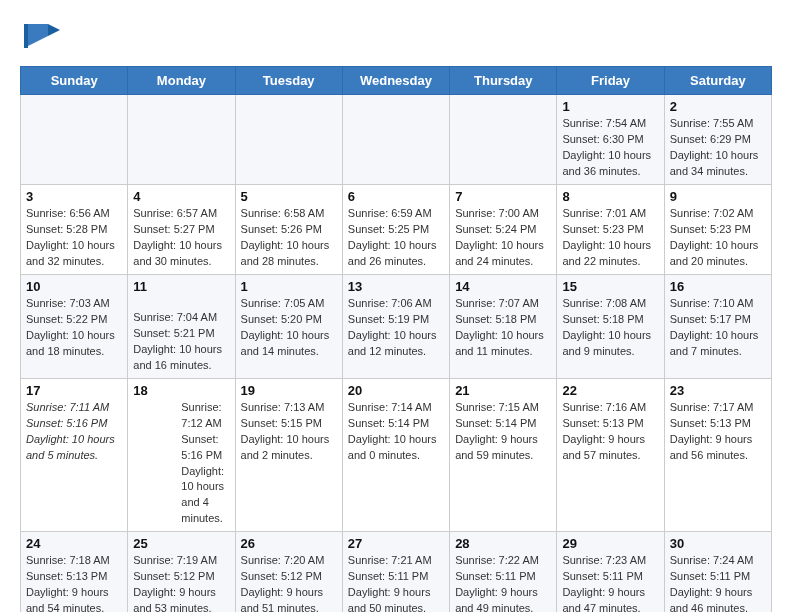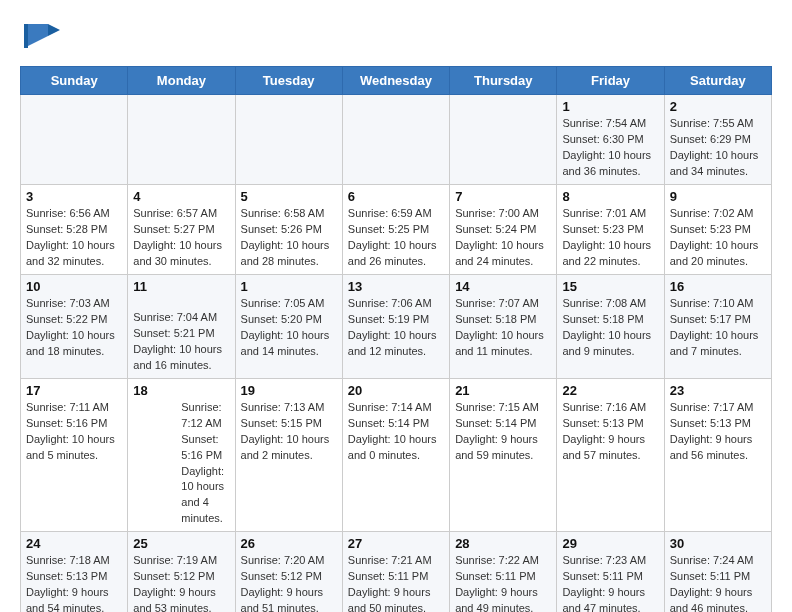--- a/index.html
+++ b/index.html
@@ -261,21 +261,21 @@
             <span class="day-number">16</span>
             <div class="day-info" style="white-space: pre-line;">Sunrise: 7:10 AM
 Sunset: 5:17 PM
 Daylight: 10 hours
 and 7 minutes.</div>
           </td>
         </tr>
         <tr>
           <td>
             <span class="day-number">17</span>
-            <div class="day-info" style="white-space: pre-line;">Sunrise: 7:11 AM
+            <div class="day-info" style="white-space: pre-line; font-style: italic;">Sunrise: 7:11 AM
 Sunset: 5:16 PM
 Daylight: 10 hours
 and 5 minutes.</div>
           </td>
           <td>
             <span class="day-number">18</span>
             <div class="day-info" style="white-space: pre-line; margin-left: 48px;">Sunrise: 7:12 AM
 Sunset: 5:16 PM
 Daylight: 10 hours
 and 4 minutes.</div>

